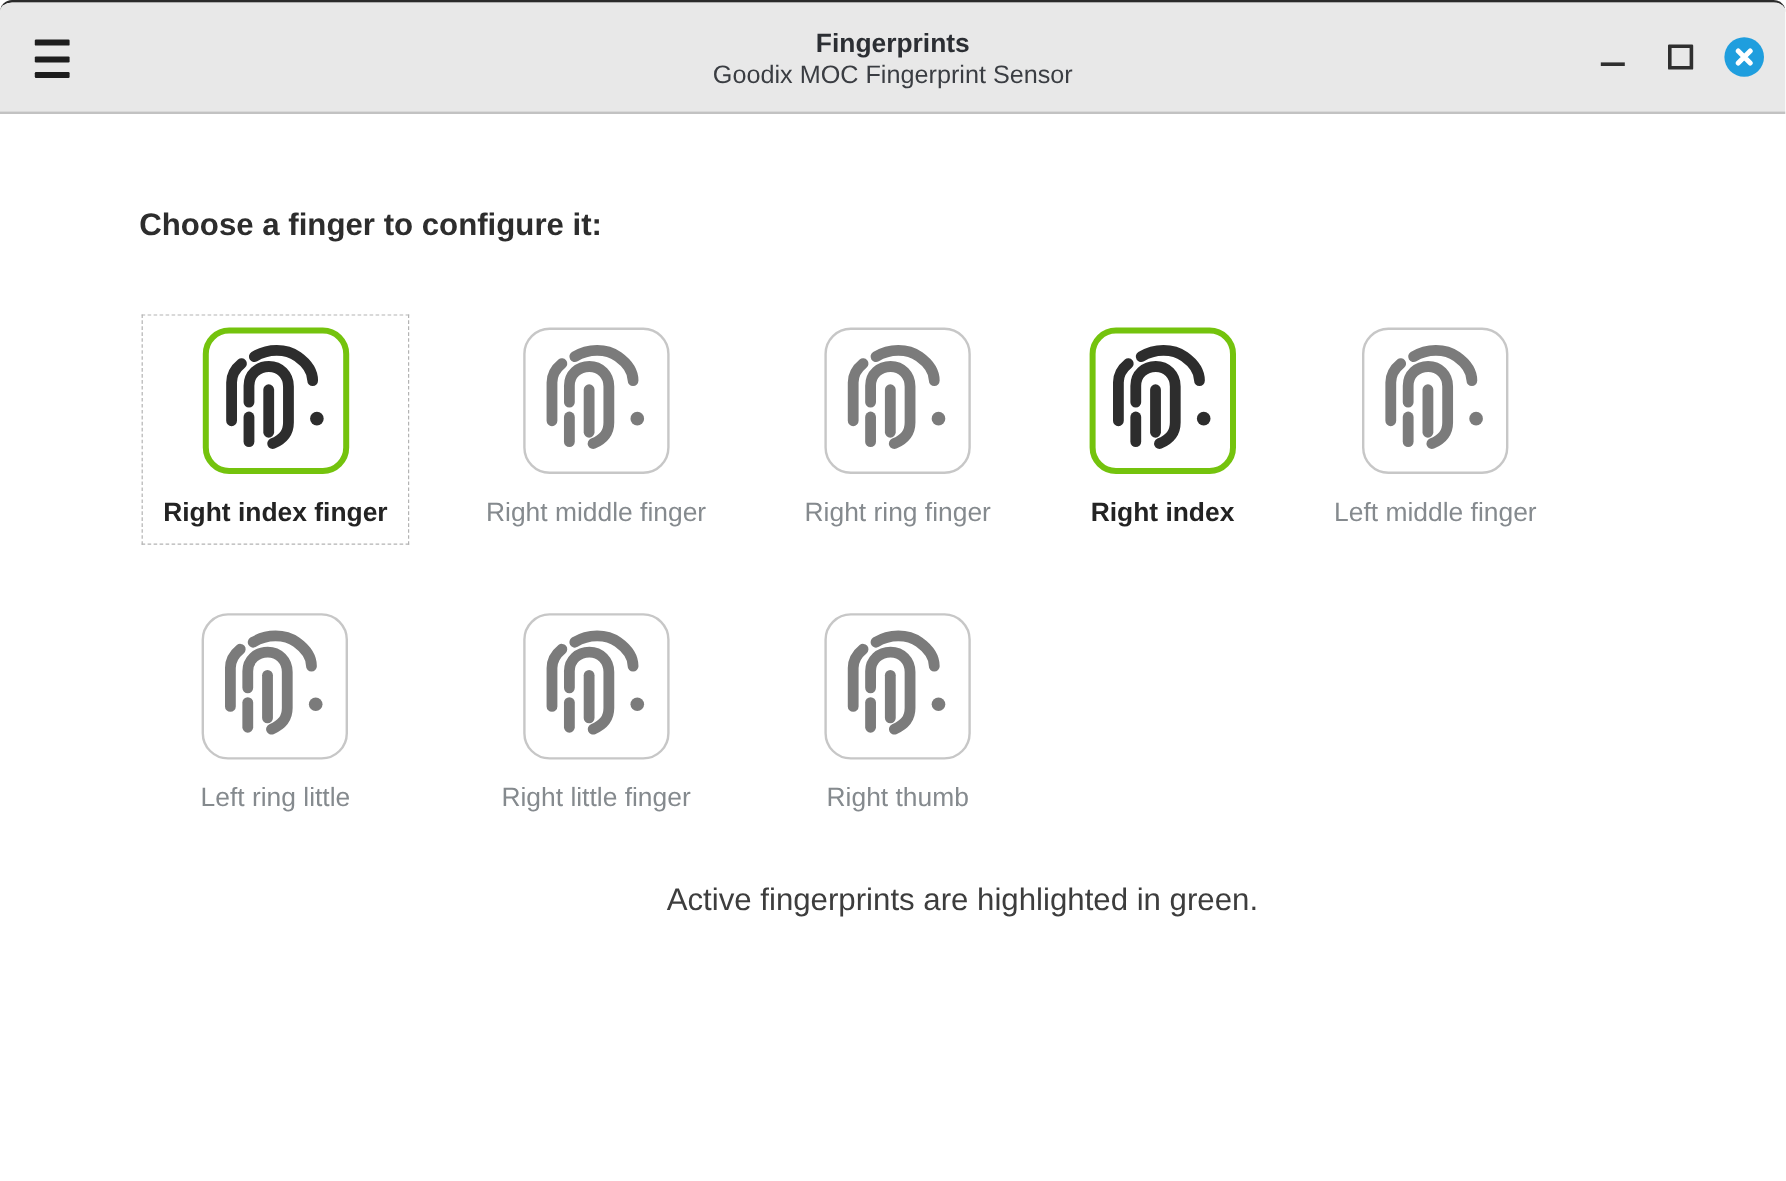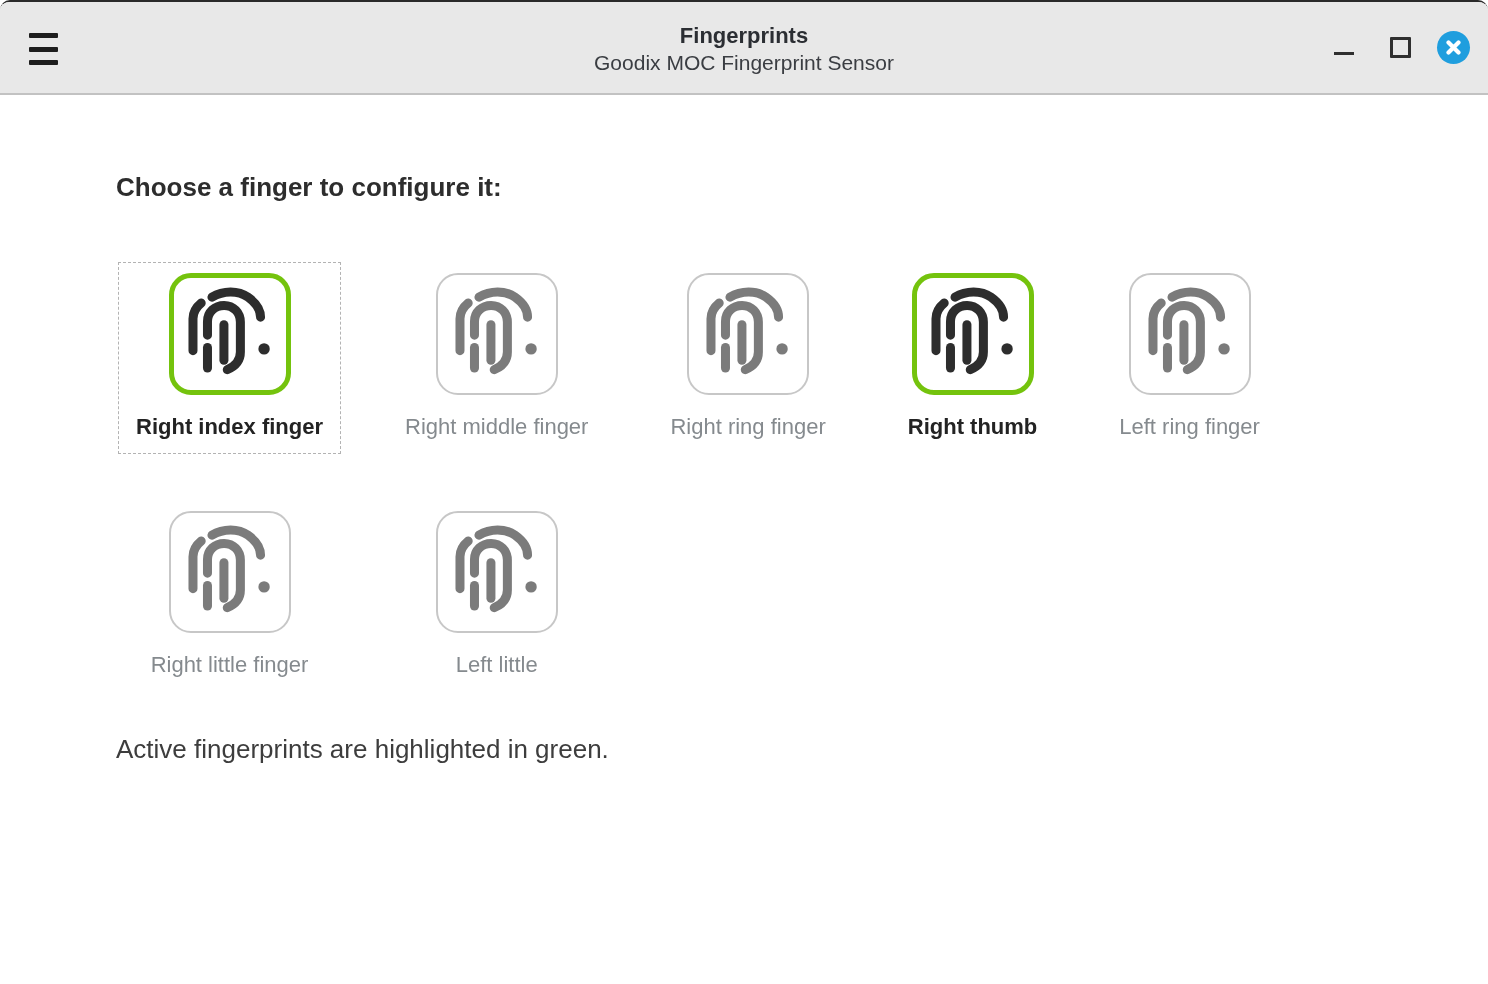--- a/index.html
+++ b/index.html
@@ -76,21 +76,21 @@
     color: var(--active-icon, #2d2d2d);
   }
   .tile-label {
     margin-top: 17px;
     font-size: 22px; line-height: 29px;
     color: var(--inactive-label, #858a8e);
     white-space: nowrap;
   }
   .tile.active .tile-label { color: var(--active-label, #232323); font-weight: 700; }
 
-  .footer-note { margin-top: 42px; font-size: 26px; color: #3d3d3d; line-height: 31px; }
+  .footer-note { margin-top: 42px; font-size: 26px; color: #3d3d3d; line-height: 31px; text-align: center; }
 </style>
 </head>
 <body>
 
 <div class="window">
 
   <div class="header">
     <button class="menu-button">
       <span class="bar"></span>
       <span class="bar"></span>
@@ -164,59 +164,72 @@
     <span class="icon-box">
       <svg viewBox="0 0 48 48" width="94" height="94" fill="none" stroke="currentColor" stroke-width="4.6" stroke-linecap="round">
         <path d="M9.3 8.2 C6.6 10.4 5.1 13.2 5.1 16.2 L5.1 32.5"></path>
         <path d="M14.8 5.2 C20.5 1.7 28.2 1.6 33.2 5.2 C37.4 8.2 39.6 11.2 39.6 15.4"></path>
         <path d="M12.5 24.6 L12.5 17.6 C12.5 12.7 16.3 9.4 21 9.4 C25.7 9.4 29.3 13 29.3 17.9 L29.3 33.2 C29.3 37.6 27.1 40.3 22.6 42.2"></path>
         <path d="M20.9 19.3 L20.9 37.4"></path>
         <path d="M12.5 30.9 L12.5 41.4"></path>
         <circle cx="41.4" cy="31.6" r="2.9" fill="currentColor" stroke="none"></circle>
       </svg>
     </span>
+    <span class="tile-label">Right index</span>
+  </button>
+        <button class="tile">
+    <span class="icon-box">
+      <svg viewBox="0 0 48 48" width="94" height="94" fill="none" stroke="currentColor" stroke-width="4.6" stroke-linecap="round">
+        <path d="M9.3 8.2 C6.6 10.4 5.1 13.2 5.1 16.2 L5.1 32.5"></path>
+        <path d="M14.8 5.2 C20.5 1.7 28.2 1.6 33.2 5.2 C37.4 8.2 39.6 11.2 39.6 15.4"></path>
+        <path d="M12.5 24.6 L12.5 17.6 C12.5 12.7 16.3 9.4 21 9.4 C25.7 9.4 29.3 13 29.3 17.9 L29.3 33.2 C29.3 37.6 27.1 40.3 22.6 42.2"></path>
+        <path d="M20.9 19.3 L20.9 37.4"></path>
+        <path d="M12.5 30.9 L12.5 41.4"></path>
+        <circle cx="41.4" cy="31.6" r="2.9" fill="currentColor" stroke="none"></circle>
+      </svg>
+    </span>
+    <span class="tile-label">Left middle finger</span>
+  </button>
+        <button class="tile">
+    <span class="icon-box">
+      <svg viewBox="0 0 48 48" width="94" height="94" fill="none" stroke="currentColor" stroke-width="4.6" stroke-linecap="round">
+        <path d="M9.3 8.2 C6.6 10.4 5.1 13.2 5.1 16.2 L5.1 32.5"></path>
+        <path d="M14.8 5.2 C20.5 1.7 28.2 1.6 33.2 5.2 C37.4 8.2 39.6 11.2 39.6 15.4"></path>
+        <path d="M12.5 24.6 L12.5 17.6 C12.5 12.7 16.3 9.4 21 9.4 C25.7 9.4 29.3 13 29.3 17.9 L29.3 33.2 C29.3 37.6 27.1 40.3 22.6 42.2"></path>
+        <path d="M20.9 19.3 L20.9 37.4"></path>
+        <path d="M12.5 30.9 L12.5 41.4"></path>
+        <circle cx="41.4" cy="31.6" r="2.9" fill="currentColor" stroke="none"></circle>
+      </svg>
+    </span>
+    <span class="tile-label">Left ring little</span>
+  </button>
+        <button class="tile">
+    <span class="icon-box">
+      <svg viewBox="0 0 48 48" width="94" height="94" fill="none" stroke="currentColor" stroke-width="4.6" stroke-linecap="round">
+        <path d="M9.3 8.2 C6.6 10.4 5.1 13.2 5.1 16.2 L5.1 32.5"></path>
+        <path d="M14.8 5.2 C20.5 1.7 28.2 1.6 33.2 5.2 C37.4 8.2 39.6 11.2 39.6 15.4"></path>
+        <path d="M12.5 24.6 L12.5 17.6 C12.5 12.7 16.3 9.4 21 9.4 C25.7 9.4 29.3 13 29.3 17.9 L29.3 33.2 C29.3 37.6 27.1 40.3 22.6 42.2"></path>
+        <path d="M20.9 19.3 L20.9 37.4"></path>
+        <path d="M12.5 30.9 L12.5 41.4"></path>
+        <circle cx="41.4" cy="31.6" r="2.9" fill="currentColor" stroke="none"></circle>
+      </svg>
+    </span>
+    <span class="tile-label">Right little finger</span>
+  </button>
+        <button class="tile">
+    <span class="icon-box">
+      <svg viewBox="0 0 48 48" width="94" height="94" fill="none" stroke="currentColor" stroke-width="4.6" stroke-linecap="round">
+        <path d="M9.3 8.2 C6.6 10.4 5.1 13.2 5.1 16.2 L5.1 32.5"></path>
+        <path d="M14.8 5.2 C20.5 1.7 28.2 1.6 33.2 5.2 C37.4 8.2 39.6 11.2 39.6 15.4"></path>
+        <path d="M12.5 24.6 L12.5 17.6 C12.5 12.7 16.3 9.4 21 9.4 C25.7 9.4 29.3 13 29.3 17.9 L29.3 33.2 C29.3 37.6 27.1 40.3 22.6 42.2"></path>
+        <path d="M20.9 19.3 L20.9 37.4"></path>
+        <path d="M12.5 30.9 L12.5 41.4"></path>
+        <circle cx="41.4" cy="31.6" r="2.9" fill="currentColor" stroke="none"></circle>
+      </svg>
+    </span>
     <span class="tile-label">Right thumb</span>
-  </button>
-        <button class="tile">
-    <span class="icon-box">
-      <svg viewBox="0 0 48 48" width="94" height="94" fill="none" stroke="currentColor" stroke-width="4.6" stroke-linecap="round">
-        <path d="M9.3 8.2 C6.6 10.4 5.1 13.2 5.1 16.2 L5.1 32.5"></path>
-        <path d="M14.8 5.2 C20.5 1.7 28.2 1.6 33.2 5.2 C37.4 8.2 39.6 11.2 39.6 15.4"></path>
-        <path d="M12.5 24.6 L12.5 17.6 C12.5 12.7 16.3 9.4 21 9.4 C25.7 9.4 29.3 13 29.3 17.9 L29.3 33.2 C29.3 37.6 27.1 40.3 22.6 42.2"></path>
-        <path d="M20.9 19.3 L20.9 37.4"></path>
-        <path d="M12.5 30.9 L12.5 41.4"></path>
-        <circle cx="41.4" cy="31.6" r="2.9" fill="currentColor" stroke="none"></circle>
-      </svg>
-    </span>
-    <span class="tile-label">Left ring finger</span>
-  </button>
-        <button class="tile">
-    <span class="icon-box">
-      <svg viewBox="0 0 48 48" width="94" height="94" fill="none" stroke="currentColor" stroke-width="4.6" stroke-linecap="round">
-        <path d="M9.3 8.2 C6.6 10.4 5.1 13.2 5.1 16.2 L5.1 32.5"></path>
-        <path d="M14.8 5.2 C20.5 1.7 28.2 1.6 33.2 5.2 C37.4 8.2 39.6 11.2 39.6 15.4"></path>
-        <path d="M12.5 24.6 L12.5 17.6 C12.5 12.7 16.3 9.4 21 9.4 C25.7 9.4 29.3 13 29.3 17.9 L29.3 33.2 C29.3 37.6 27.1 40.3 22.6 42.2"></path>
-        <path d="M20.9 19.3 L20.9 37.4"></path>
-        <path d="M12.5 30.9 L12.5 41.4"></path>
-        <circle cx="41.4" cy="31.6" r="2.9" fill="currentColor" stroke="none"></circle>
-      </svg>
-    </span>
-    <span class="tile-label">Right little finger</span>
-  </button>
-        <button class="tile">
-    <span class="icon-box">
-      <svg viewBox="0 0 48 48" width="94" height="94" fill="none" stroke="currentColor" stroke-width="4.6" stroke-linecap="round">
-        <path d="M9.3 8.2 C6.6 10.4 5.1 13.2 5.1 16.2 L5.1 32.5"></path>
-        <path d="M14.8 5.2 C20.5 1.7 28.2 1.6 33.2 5.2 C37.4 8.2 39.6 11.2 39.6 15.4"></path>
-        <path d="M12.5 24.6 L12.5 17.6 C12.5 12.7 16.3 9.4 21 9.4 C25.7 9.4 29.3 13 29.3 17.9 L29.3 33.2 C29.3 37.6 27.1 40.3 22.6 42.2"></path>
-        <path d="M20.9 19.3 L20.9 37.4"></path>
-        <path d="M12.5 30.9 L12.5 41.4"></path>
-        <circle cx="41.4" cy="31.6" r="2.9" fill="currentColor" stroke="none"></circle>
-      </svg>
-    </span>
-    <span class="tile-label">Left little</span>
   </button>
       </div>
 
     <div class="footer-note">Active fingerprints are highlighted in green.</div>
   </div>
 
 </div>
 
 </body></html>

